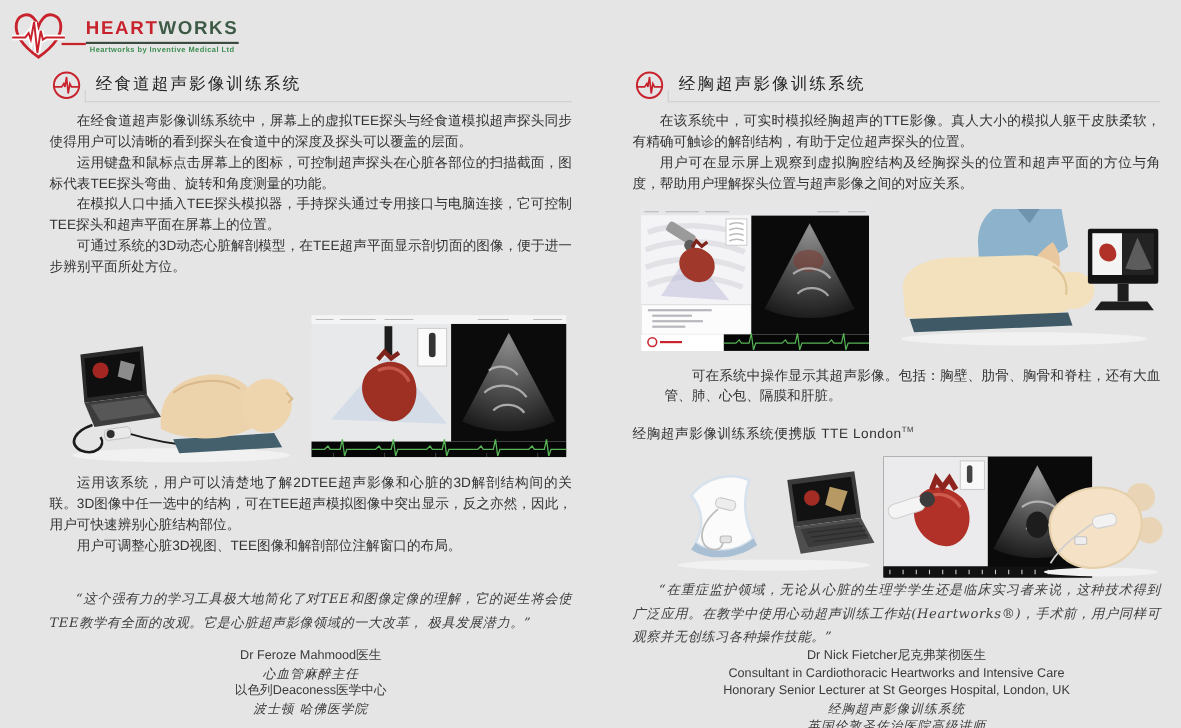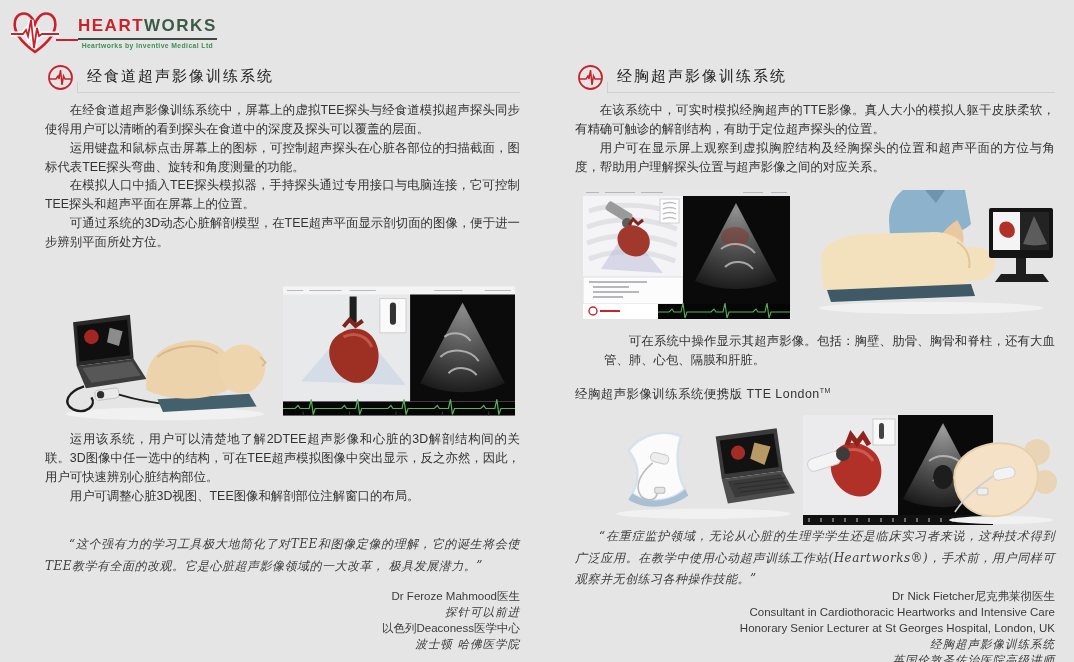--- a/index.html
+++ b/index.html
@@ -40,21 +40,21 @@
   .rc-feat{position:absolute;top:268px;left:0;right:0;margin-left:29px;}
   .rc-sub{position:absolute;top:322px;left:0;font-size:12.4px;color:#333;letter-spacing:0.5px;}
   .rc-sub sup{font-size:7px;}
   .rc-figs2{position:absolute;top:348px;left:0;right:0;height:114px;}
   .rc-quote{position:absolute;top:462px;left:0;right:0;}
   .rc-attr{position:absolute;top:524px;left:0;right:0;}
 
   .quote{font-family:"DejaVu Serif","Liberation Serif",serif;font-style:italic;
          font-size:12px;line-height:1.8;letter-spacing:0.5px;text-indent:2em;
          text-align:justify;color:#404040;margin:0;}
-  .attr{text-align:right;font-size:11.5px;line-height:1.4;color:#3a3a3a;}
+  .attr{text-align:center;font-size:11.5px;line-height:1.4;color:#3a3a3a;}
   .attr div{white-space:nowrap;}
   .attr .attr-cn{font-family:"DejaVu Serif","Liberation Serif",serif;font-style:italic;letter-spacing:1px;}
 
   .fig{position:absolute;}
 </style>
 </head>
 <body>
 
 <div class="page">
 
@@ -164,21 +164,21 @@
       <p>运用该系统，用户可以清楚地了解2DTEE超声影像和心脏的3D解剖结构间的关联。3D图像中任一选中的结构，可在TEE超声模拟图像中突出显示，反之亦然，因此，用户可快速辨别心脏结构部位。</p>
       <p>用户可调整心脏3D视图、TEE图像和解剖部位注解窗口的布局。</p>
     </div>
 
     <div class="lc-quote">
       <p class="quote">“这个强有力的学习工具极大地简化了对TEE和图像定像的理解，它的诞生将会使TEE教学有全面的改观。它是心脏超声影像领域的一大改革， 极具发展潜力。”</p>
     </div>
 
     <div class="lc-attr attr">
       <div>Dr Feroze Mahmood医生</div>
-      <div class="attr-cn">探针可以前进</div>
+      <div class="attr-cn">心血管麻醉主任</div>
       <div>以色列Deaconess医学中心</div>
       <div class="attr-cn">波士顿 哈佛医学院</div>
     </div>
   </div>
 
   <div class="col col-right">
     <div class="sec-head">
       <span class="sec-icon">
         <svg width="27" height="27" viewBox="0 0 27 27">
           <circle cx="13.5" cy="13.5" r="11.5" fill="none" stroke="#c8232c" stroke-width="1.8"></circle>

